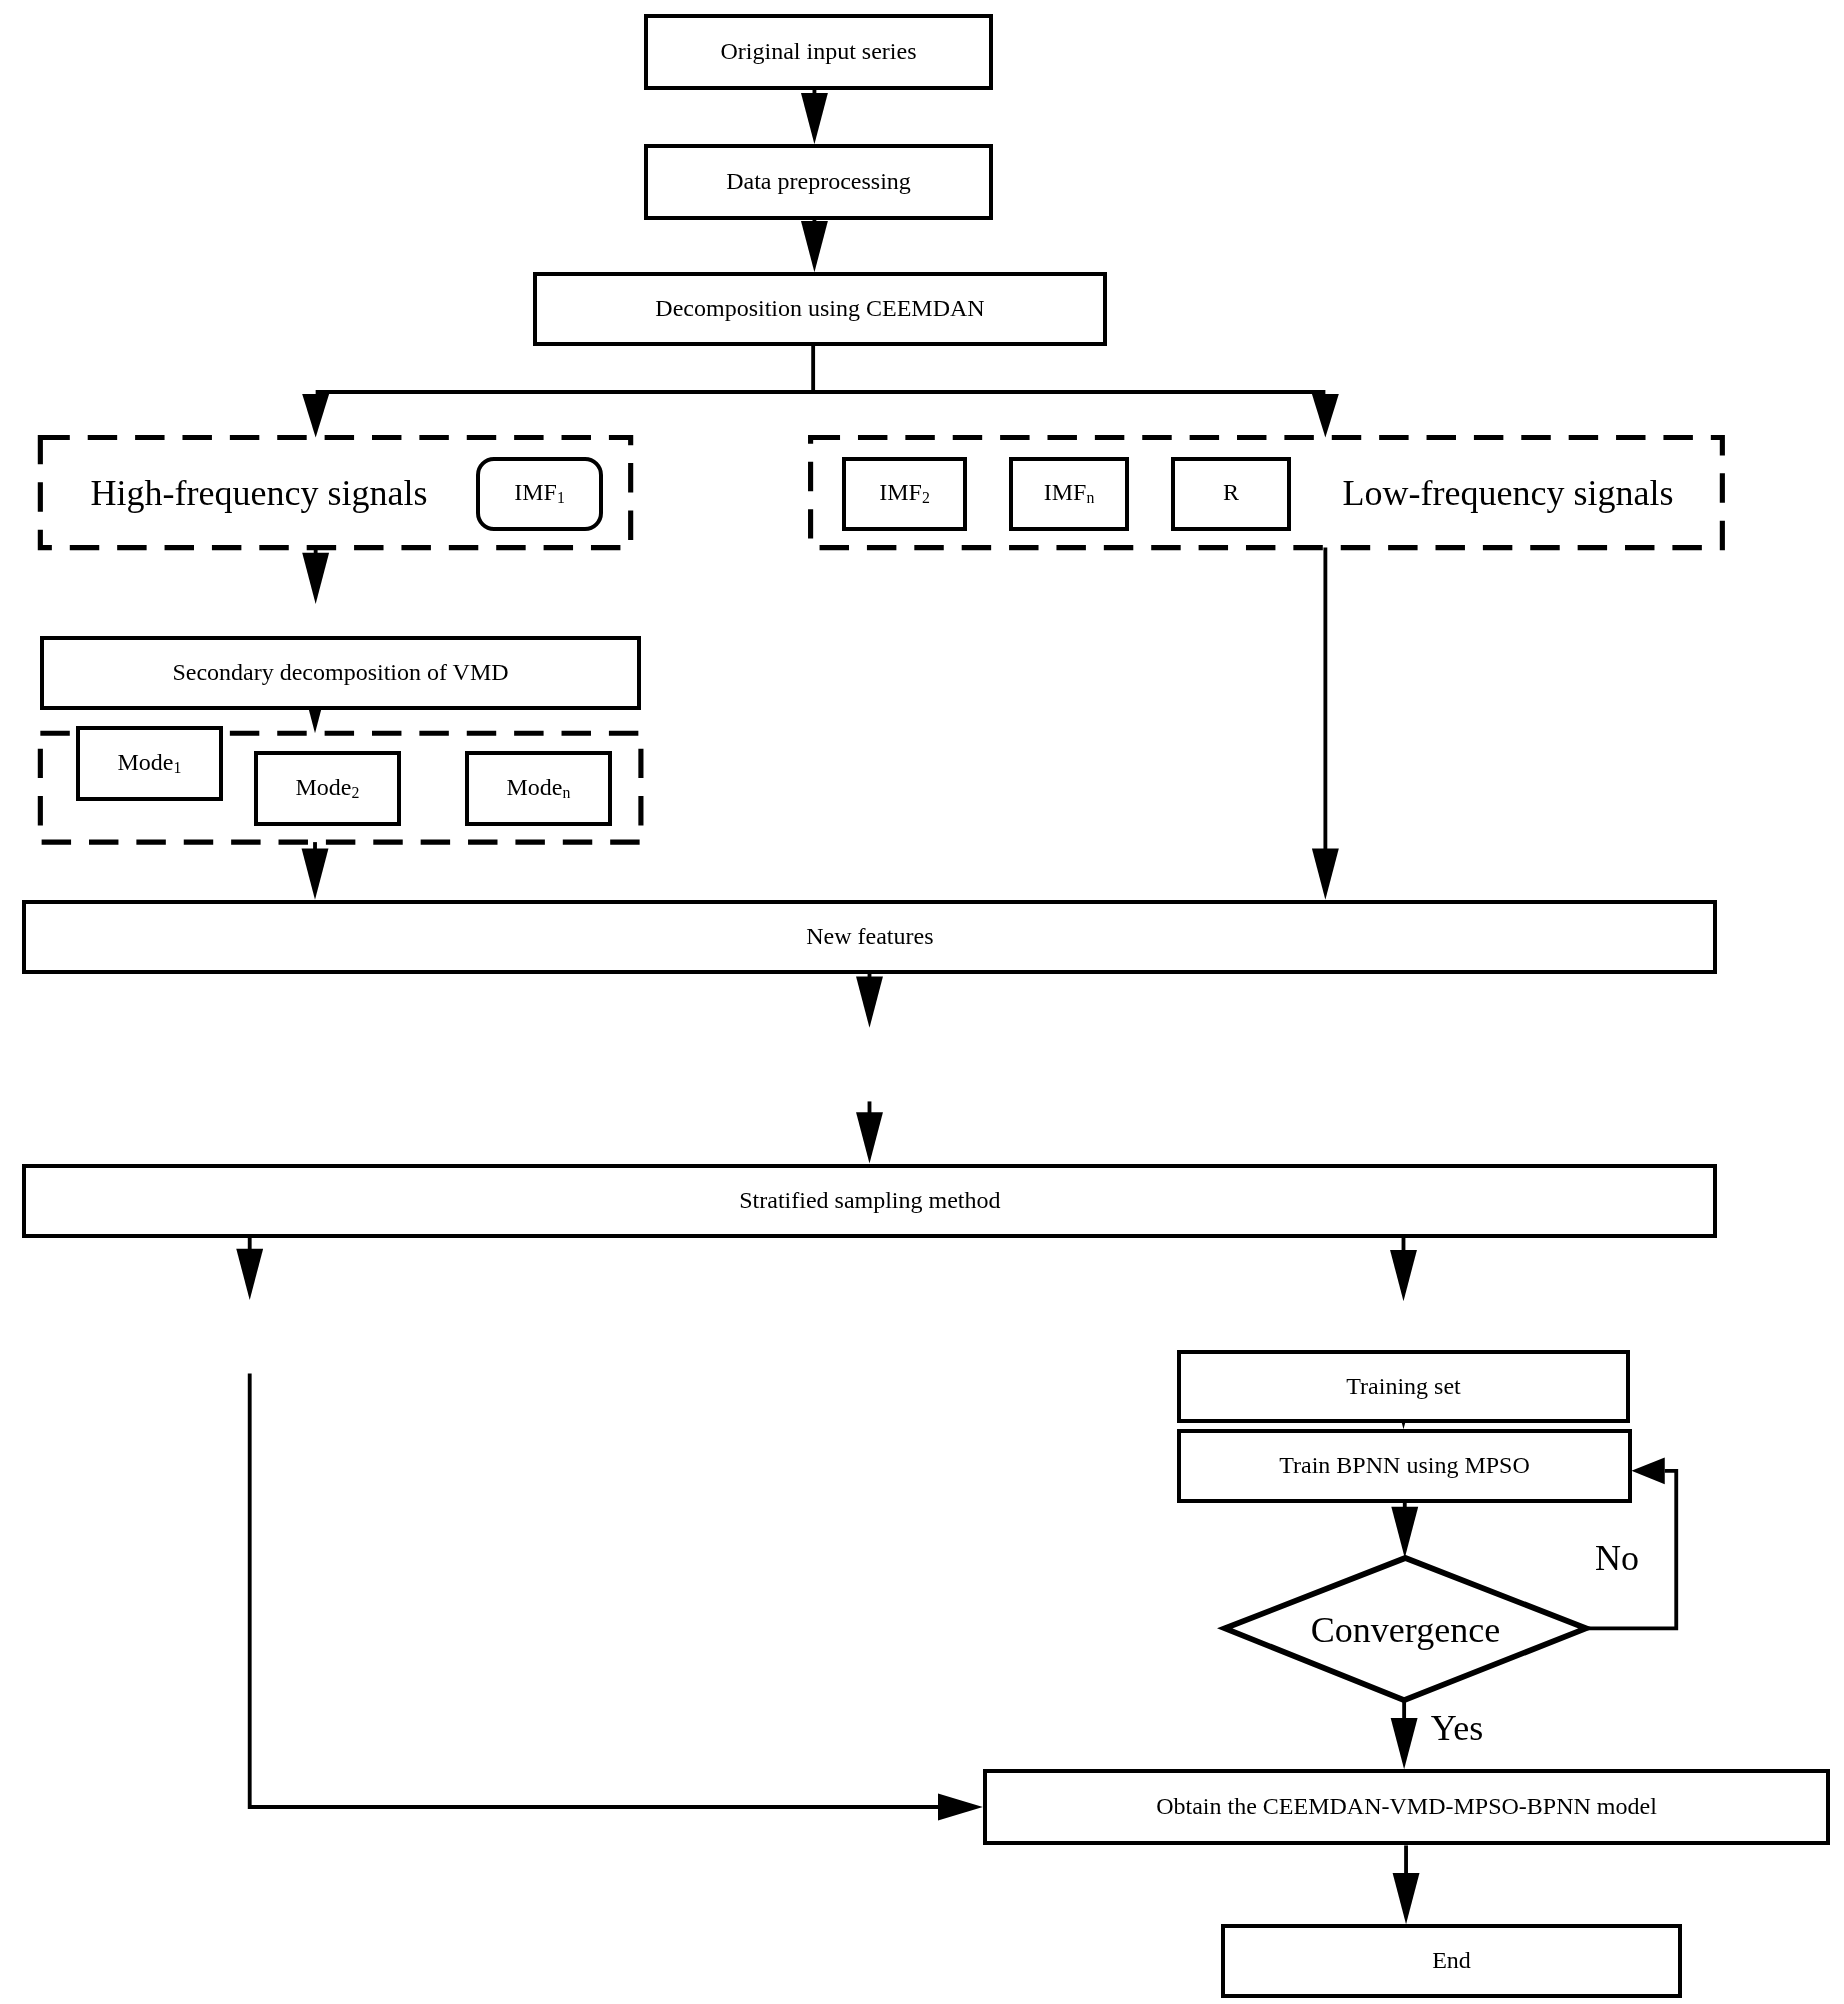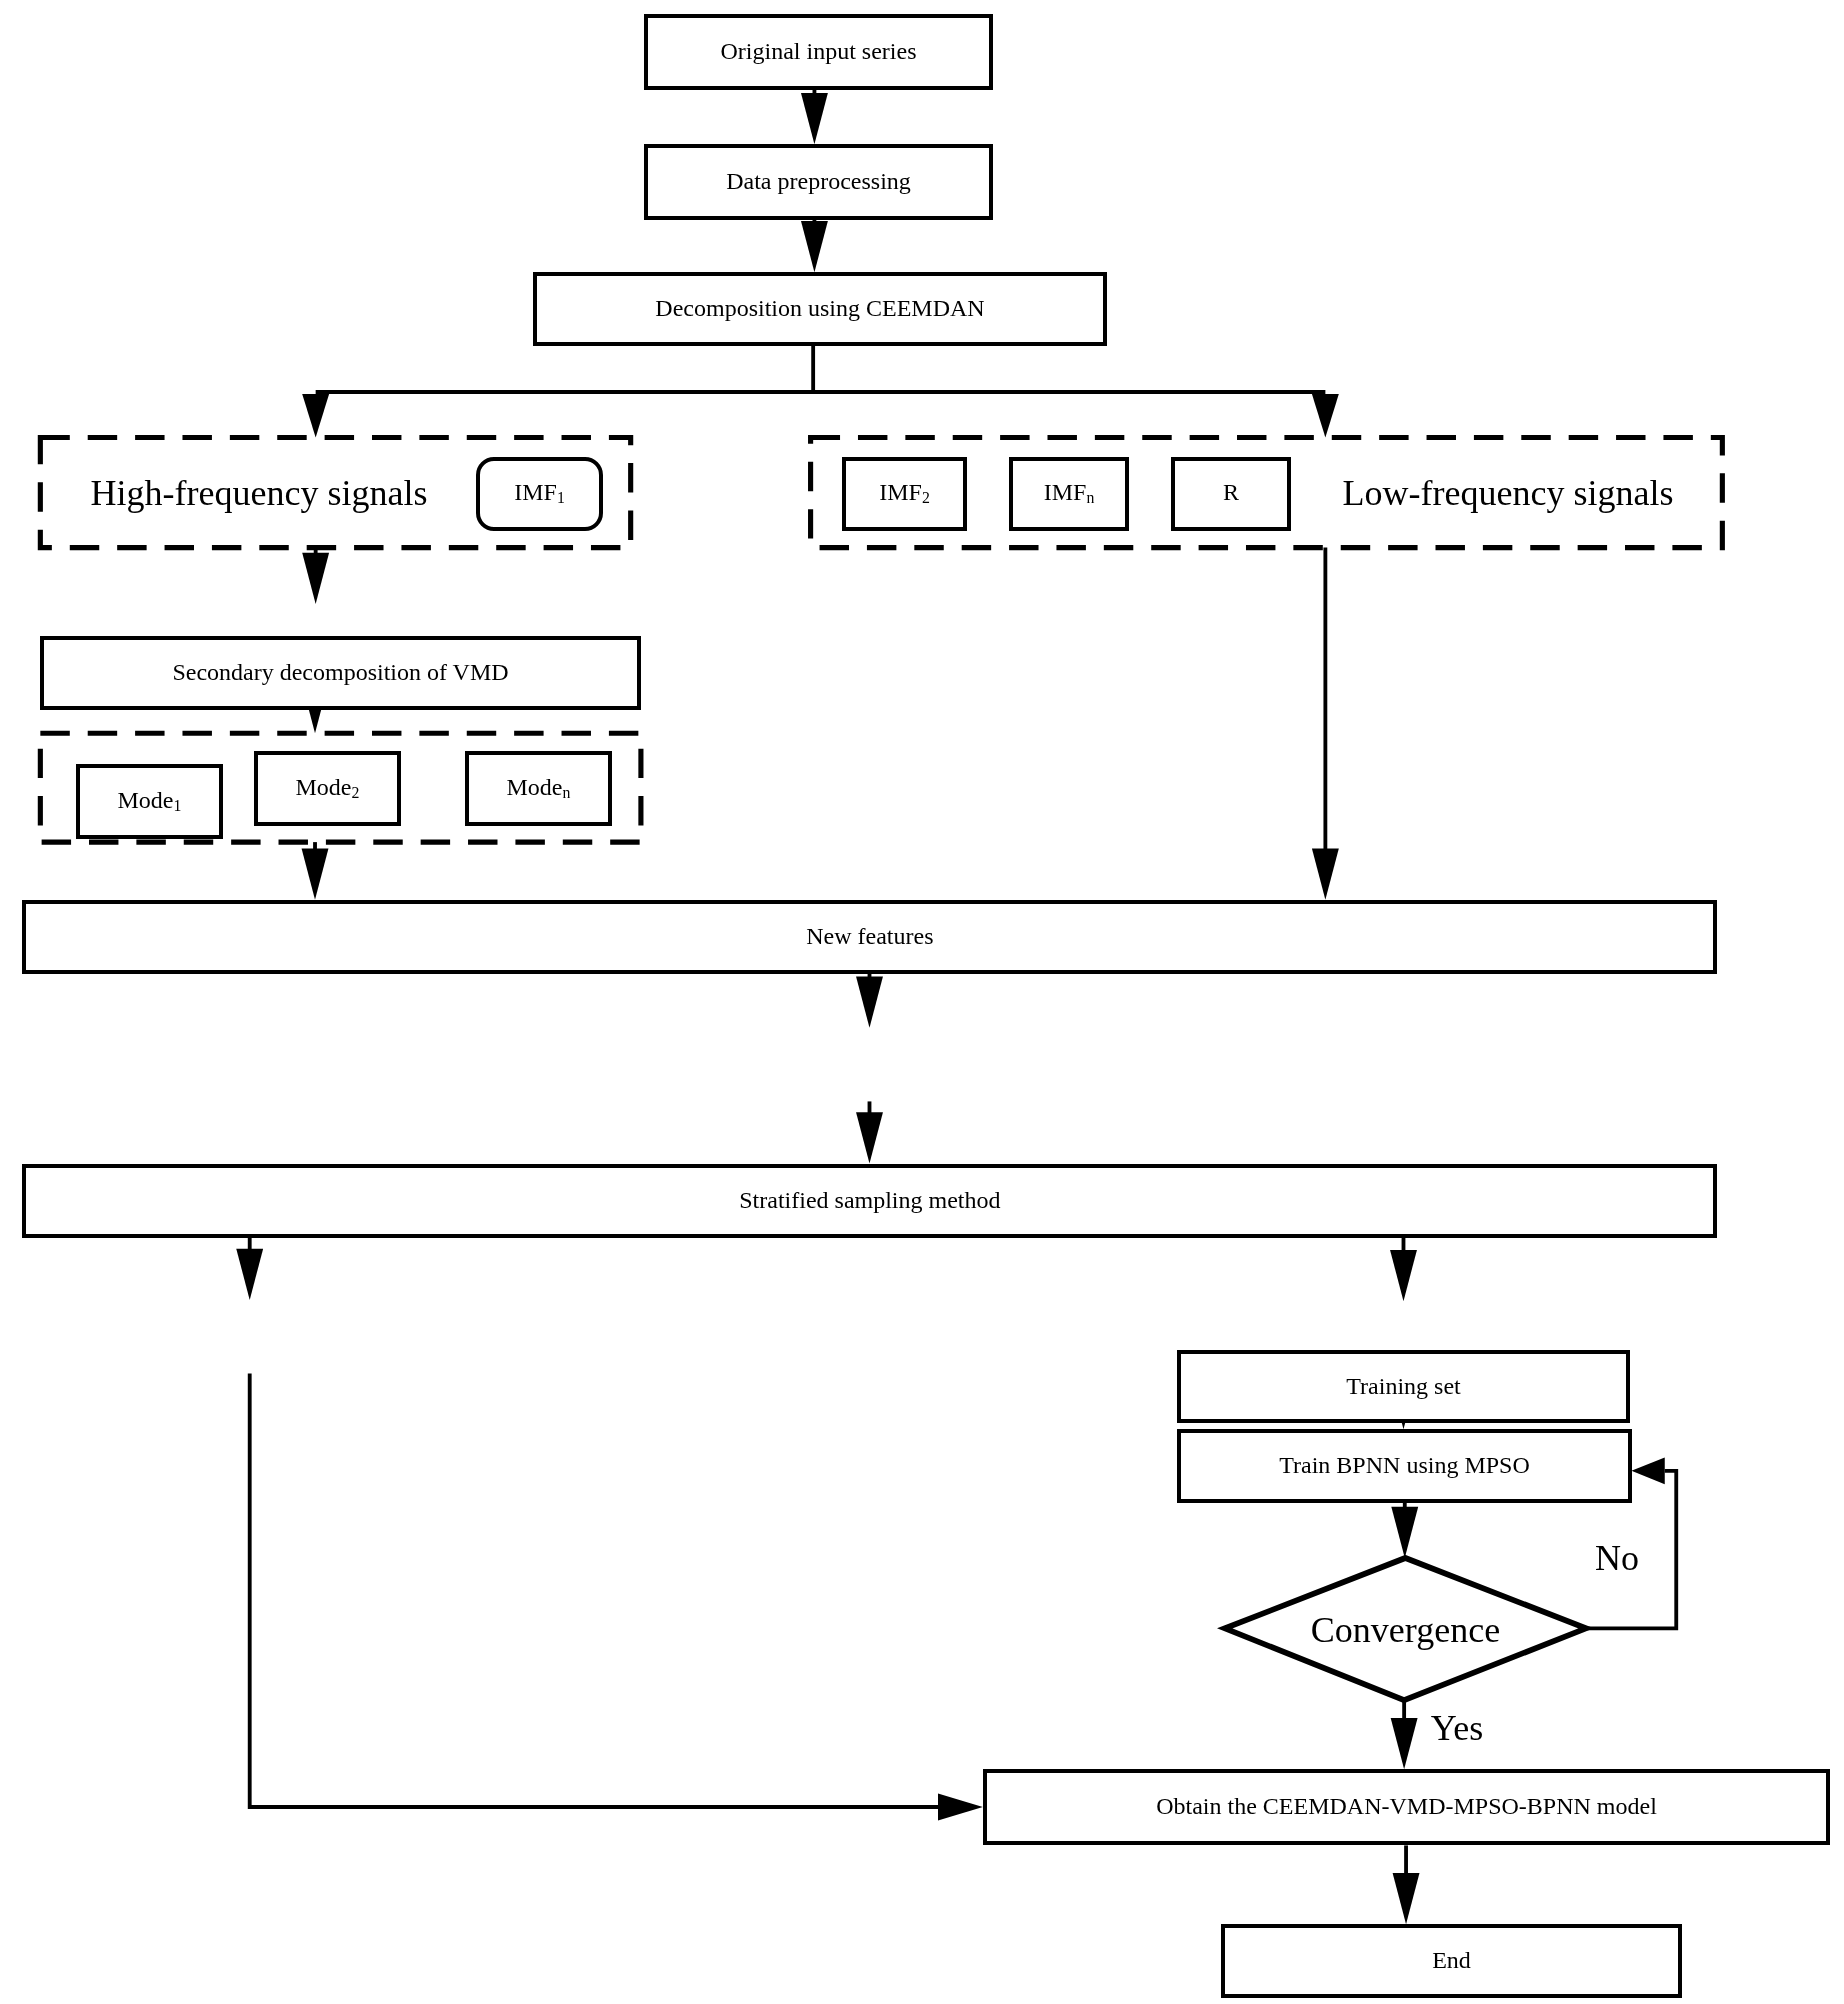--- a/index.html
+++ b/index.html
@@ -154,21 +154,21 @@
   </div>
 
   <div class="node" style="left:1171px; top:457px; width:120px; height:74px;">
     <span><span>R</span><span class="sub"></span></span>
   </div>
 
   <div class="flabel" style="left:1300px; top:442px; width:416px; height:102px;">Low-frequency signals</div>
 
   <div class="node" style="left:40px; top:604px; width:601px; height:74px;margin-top:32px;">Secondary decomposition of VMD</div>
 
-  <div class="node" style="left:76px; top:764px; width:147px; height:75px;">
+  <div class="node" style="left:76px; top:726px; width:147px; height:75px;">
     <span><span>Mode</span><span class="sub">1</span></span>
   </div>
 
   <div class="node" style="left:254px; top:751px; width:147px; height:75px;">
     <span><span>Mode</span><span class="sub">2</span></span>
   </div>
 
   <div class="node" style="left:465px; top:751px; width:147px; height:75px;">
     <span><span>Mode</span><span class="sub">n</span></span>
   </div>

